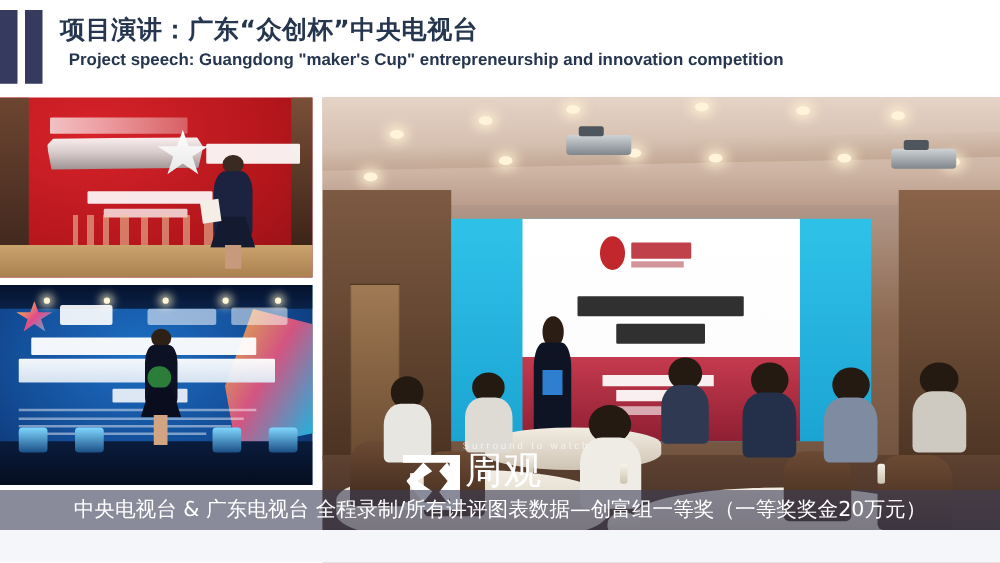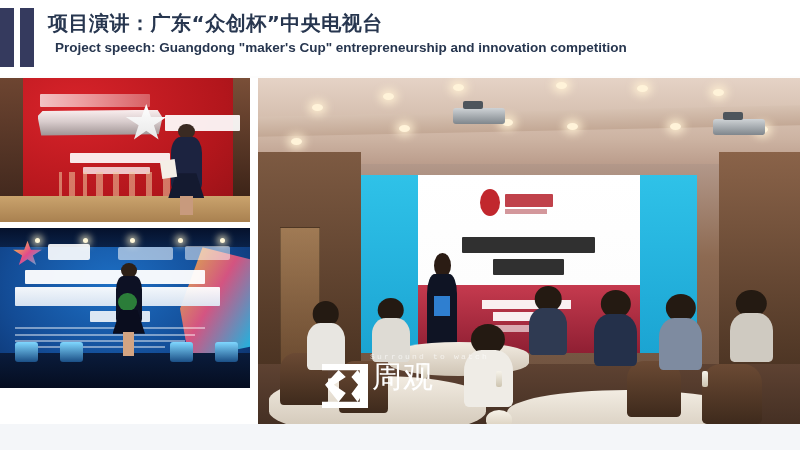--- a/index.html
+++ b/index.html
@@ -195,21 +195,21 @@
      border-radius:36% 36% 10% 10%;}
   .ph-hall .bottle{position:absolute;width:6px;height:16px;border-radius:2px;
      background:linear-gradient(180deg,#f6f3ea,#cdc4b0);}
   .ph-hall .teapot{position:absolute;width:26px;height:18px;border-radius:50% 50% 38% 38%;
      background:linear-gradient(180deg,#f7f3e9,#d8cdbb);}
 
   
   .watermark{position:absolute;left:322px;top:352px;width:165px;height:60px;
      pointer-events:none;}
   .wm-en{position:absolute;left:48px;top:0;font-size:8px;letter-spacing:2.2px;
-     color:rgba(255,255,255,.62);font-family:Liberation Mono, monospace;white-space:nowrap;}
+     color:rgba(255,255,255,.62);font-family:Liberation Sans, sans-serif;white-space:nowrap;}
   .wm-mark{position:absolute;left:0;top:12px;width:46px;height:44px;}
   .wm-mark .sq{position:absolute;left:0;top:0;width:46px;height:44px;
      background:#ffffff;
      clip-path:polygon(0 0,100% 0,100% 100%,0 100%,0 86%,82% 86%,82% 14%,0 14%);}
   .wm-mark .chev{position:absolute;left:3px;top:6px;width:40px;height:32px;
      background:#ffffff;
      clip-path:polygon(0 46%,34% 0,52% 22%,22% 46%,52% 72%,34% 100%);}
   .wm-mark .chev2{position:absolute;left:20px;top:6px;width:26px;height:32px;
      background:#ffffff;
      clip-path:polygon(60% 0,100% 46%,60% 100%,36% 74%,62% 46%,36% 22%);}
@@ -387,15 +387,18 @@
   <div class="watermark">
     <div class="wm-en">Surround to watch</div>
     <div class="wm-mark">
       <div class="sq"></div>
       <div class="chev"></div>
       <div class="chev2"></div>
     </div>
     <div class="wm-cn">周观</div>
   </div>
 
+  <div class="caption">
+    <div class="caption-text">中央电视台 &amp; 广东电视台 全程录制/所有讲评图表数据—创富组一等奖（一等奖奖金20万元）</div>
+  </div>
 
   <div class="footer-strip"></div>
 </div>
 
 </body></html>

